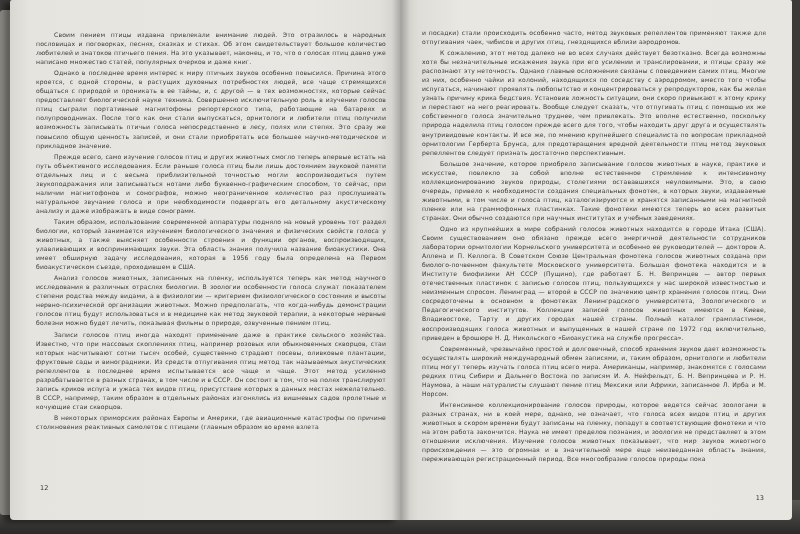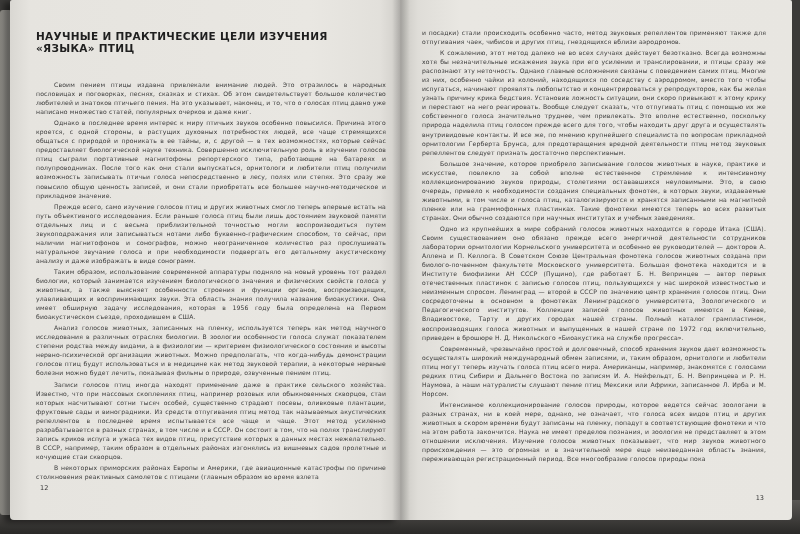--- a/index.html
+++ b/index.html
@@ -64,21 +64,20 @@
 </style>
 </head>
 <body>
 
 <div class="bottom-shadow"></div>
 
 <div class="spread">
   <div class="cover-edge"></div>
 
   <div class="page page-left">
-    <h1 class="chapter-title">НАУЧНЫЕ И ПРАКТИЧЕСКИЕ ЦЕЛИ ИЗУЧЕНИЯ «ЯЗЫКА» ПТИЦ</h1>
     <p class="para">Своим пением птицы издавна привлекали внимание людей. Это отразилось в народных пословицах и поговорках, песнях, сказках и стихах. Об этом свидетельствует большое количество любителей и знатоков птичьего пения. На это указывает, наконец, и то, что о голосах птиц давно уже написано множество статей, популярных очерков и даже книг.</p>
     <p class="para">Однако в последнее время интерес к миру птичьих звуков особенно повысился. Причина этого кроется, с одной стороны, в растущих духовных потребностях людей, все чаще стремящихся общаться с природой и проникать в ее тайны, и, с другой — в тех возможностях, которые сейчас предоставляет биологической науке техника. Совершенно исключительную роль в изучении голосов птиц сыграли портативные магнитофоны репортерского типа, работающие на батареях и полупроводниках. После того как они стали выпускаться, орнитологи и любители птиц получили возможность записывать птичьи голоса непосредственно в лесу, полях или степях. Это сразу же повысило общую ценность записей, и они стали приобретать все большее научно-методическое и прикладное значение.</p>
     <p class="para">Прежде всего, само изучение голосов птиц и других животных смогло теперь впервые встать на путь объективного исследования. Если раньше голоса птиц были лишь достоянием звуковой памяти отдельных лиц и с весьма приблизительной точностью могли воспроизводиться путем звукоподражания или записываться нотами либо буквенно-графическим способом, то сейчас, при наличии магнитофонов и сонографов, можно неограниченное количество раз прослушивать натуральное звучание голоса и при необходимости подвергать его детальному акустическому анализу и даже изображать в виде сонограмм.</p>
     <p class="para">Таким образом, использование современной аппаратуры подняло на новый уровень тот раздел биологии, который занимается изучением биологического значения и физических свойств голоса у животных, а также выясняет особенности строения и функции органов, воспроизводящих, улавливающих и воспринимающих звуки. Эта область знания получила название биоакустики. Она имеет обширную задачу исследования, которая в 1956 году была определена на Первом биоакустическом съезде, проходившем в США.</p>
     <p class="para">Анализ голосов животных, записанных на пленку, используется теперь как метод научного исследования в различных отраслях биологии. В зоологии особенности голоса служат показателем степени родства между видами, а в физиологии — критерием физиологического состояния и высоты нервно-психической организации животных. Можно предполагать, что когда-нибудь демонстрации голосов птиц будут использоваться и в медицине как метод звуковой терапии, а некоторые нервные болезни можно будет лечить, показывая фильмы о природе, озвученные пением птиц.</p>
     <p class="para">Записи голосов птиц иногда находят применение даже в практике сельского хозяйства. Известно, что при массовых скоплениях птиц, например розовых или обыкновенных скворцов, стаи которых насчитывают сотни тысяч особей, существенно страдают посевы, оливковые плантации, фруктовые сады и виноградники. Из средств отпугивания птиц метод так называемых акустических репеллентов в последнее время испытывается все чаще и чаще. Этот метод усиленно разрабатывается в разных странах, в том числе и в СССР. Он состоит в том, что на полях транслируют запись криков испуга и ужаса тех видов птиц, присутствие которых в данных местах нежелательно. В СССР, например, таким образом в отдельных районах изгонялись из вишневых садов пролетные и кочующие стаи скворцов.</p>
     <p class="para">В некоторых приморских районах Европы и Америки, где авиационные катастрофы по причине столкновения реактивных самолетов с птицами (главным образом во время взлета</p>
     <div class="page-number">12</div>
   </div>
 

